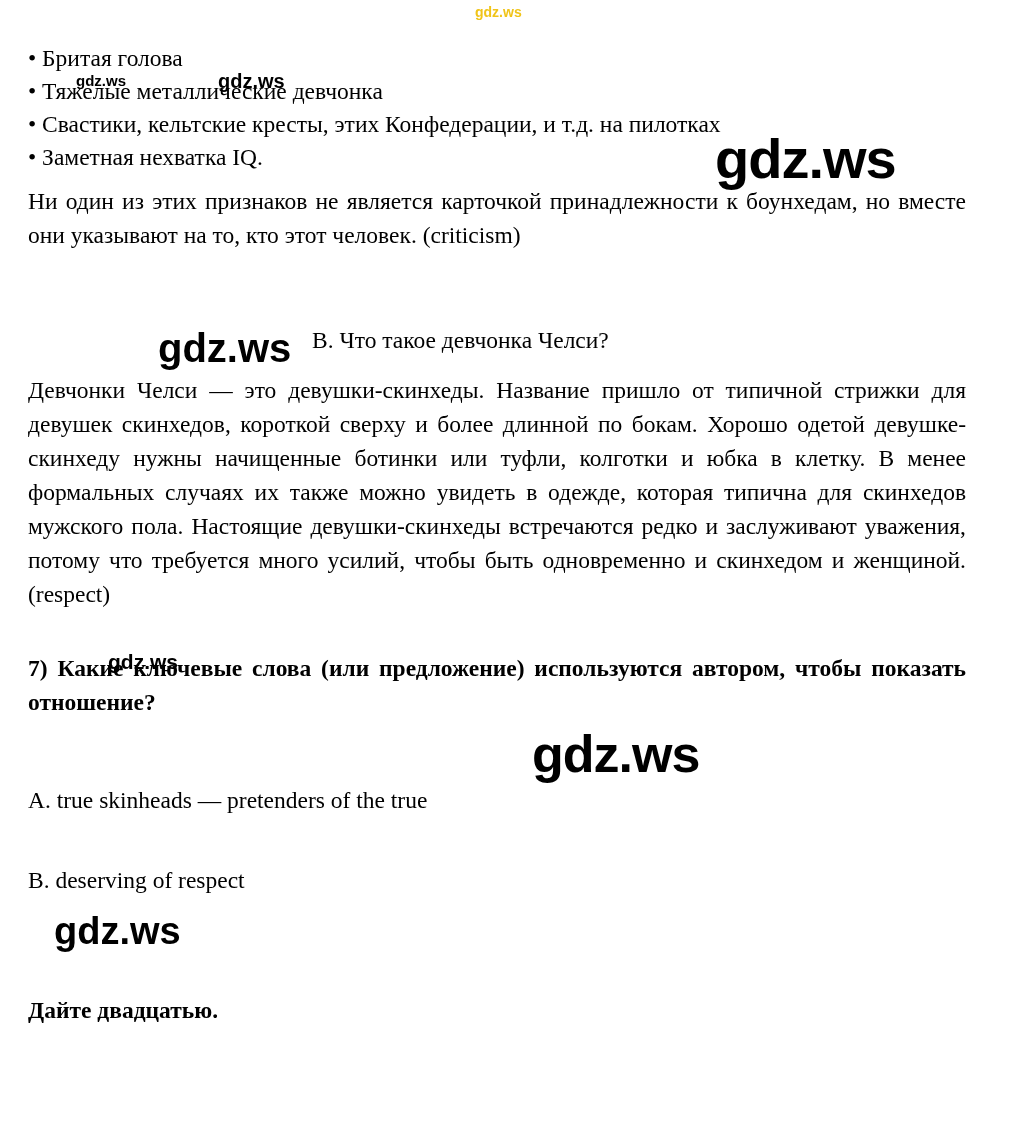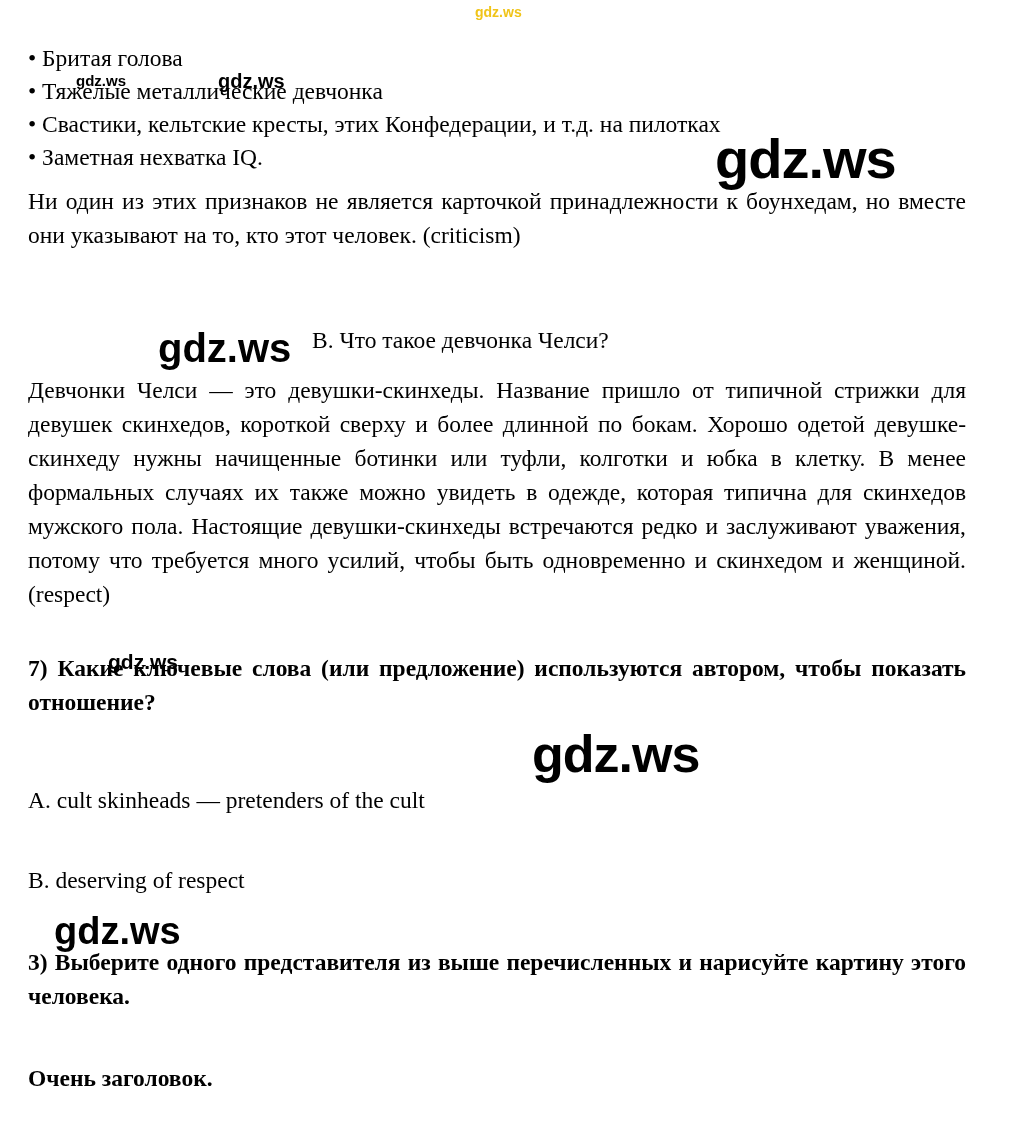--- a/index.html
+++ b/index.html
@@ -143,36 +143,35 @@
 
     <div class="para">Девчонки Челси — это девушки-скинхеды. Название пришло от типичной стрижки для девушек скинхедов, короткой сверху и более длинной по бокам. Хорошо одетой девушке-скинхеду нужны начищенные ботинки или туфли, колготки и юбка в клетку. В менее формальных случаях их также можно увидеть в одежде, которая типична для скинхедов мужского пола. Настоящие девушки-скинхеды встречаются редко и заслуживают уважения, потому что требуется много усилий, чтобы быть одновременно и скинхедом и женщиной. (respect)</div>
 
     <div class="spacer-40"></div>
 
     <div class="bold-q">7) Какие ключевые слова (или предложение) используются автором, чтобы показать отношение?</div>
 
     <div class="spacer-40"></div>
     <div class="spacer-26"></div>
 
-    <div class="answer-line">A. cult skinheads — pretenders of the cult</div>
+    <div class="answer-line">A. true skinheads — pretenders of the true</div>
 
     <div class="spacer-40"></div>
     <div class="spacer-10"></div>
 
     <div class="answer-line">B. deserving of respect</div>
 
     <div class="spacer-40"></div>
     <div class="spacer-10"></div>
 
-    <div class="bold-q">3) Выберите одного представителя из выше перечисленных и нарисуйте картину этого человека.</div>
 
     <div class="spacer-40"></div>
     <div class="spacer-10"></div>
 
-    <div class="bold-title">Очень заголовок.</div>
+    <div class="bold-title">Дайте двадцатью.</div>
 
   </div>
 
   <div class="wm wm-top">gdz.ws</div>
   <div class="wm wm-small-1">gdz.ws</div>
   <div class="wm wm-small-2">gdz.ws</div>
   <div class="wm wm-big-1">gdz.ws</div>
   <div class="wm wm-mid-1">gdz.ws</div>
   <div class="wm wm-small-3">gdz.ws</div>
   <div class="wm wm-big-2">gdz.ws</div>

